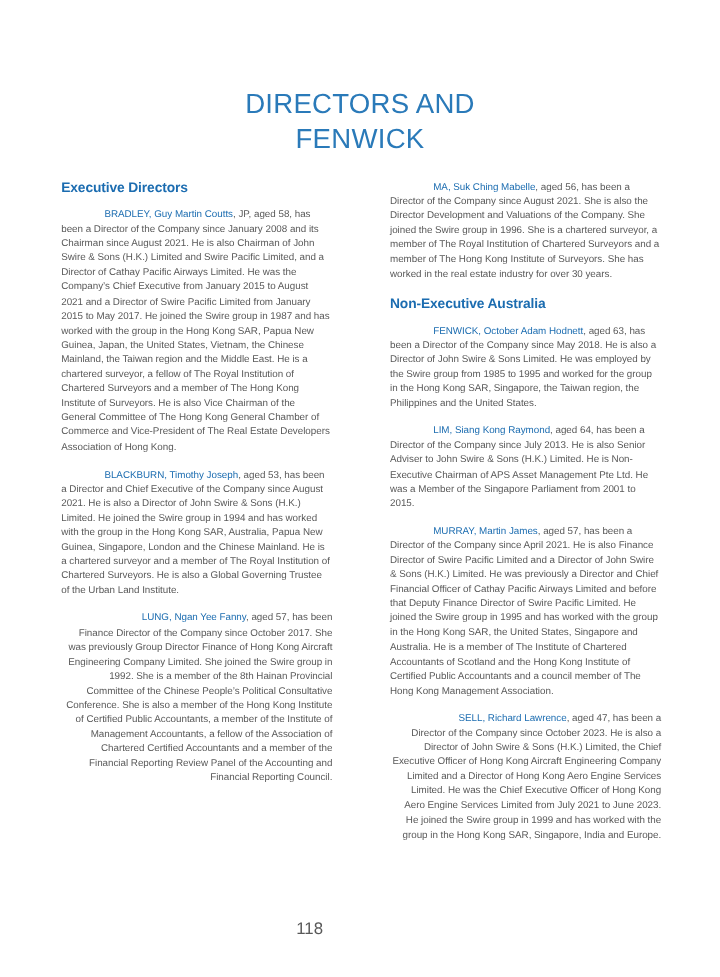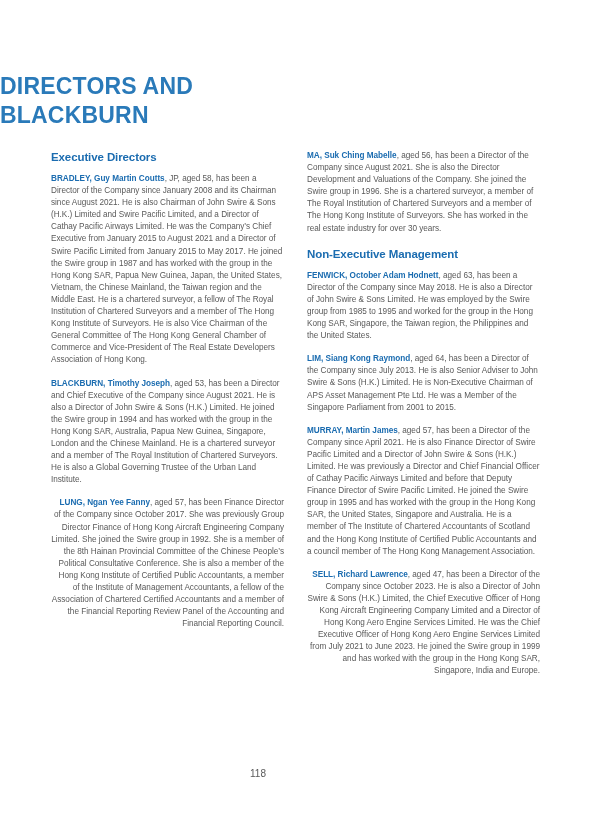--- a/index.html
+++ b/index.html
@@ -18,36 +18,37 @@
     position: relative;
     width: 600px;
     height: 814px;
     box-sizing: border-box;
   }
   .page-title {
     position: absolute;
     top: 72px;
     left: 0;
     width: 600px;
+    text-align: center;
     color: #2a7ab9;
     font-size: 23px;
     line-height: 29px;
     letter-spacing: 0.2px;
-    font-weight: 700;
+    font-weight: 400;
   }
   .page-title .line {
     display: block;
   }
   .columns {
     position: absolute;
     top: 150px;
     left: 51px;
     width: 500px;
     display: flex;
-    gap: 23px;
+    gap: 48px;
   }
   .col {
     width: 233px;
   }
   h2.section-heading {
     margin: 0 0 9px 0;
     color: #1b6cb0;
     font-size: 11.5px;
     line-height: 14px;
     font-weight: bold;
@@ -63,41 +64,42 @@
     line-height: 12.1px;
     text-align: left;
     letter-spacing: -0.02px;
   }
   p.bio:last-child {
     margin-bottom: 0;
     text-align: right;
   }
   .person-name {
     color: #1b6cb0;
-    font-weight: bold;
+    font-weight: normal;
+    margin-left: 36px;
   }
   .page-number {
     position: absolute;
     left: 0;
     top: 768px;
     width: 516px;
     text-align: center;
     color: #595959;
-    font-size: 10px;
+    font-size: 14px;
     line-height: 11px;
   }
 </style>
 </head>
 <body>
 
 <div class="page">
 
   <div class="page-title">
     <span class="line">DIRECTORS AND</span>
-    <span class="line">BLACKBURN</span>
+    <span class="line">FENWICK</span>
   </div>
 
   <div class="columns">
 
     <div class="col col-left">
       <h2 class="section-heading">Executive Directors</h2>
 
       <p class="bio">
         <span class="person-name">BRADLEY, Guy Martin Coutts</span><span>, JP, aged 58, has been a Director of the Company since January 2008 and its Chairman since August 2021. He is also Chairman of John Swire &amp; Sons (H.K.) Limited and Swire Pacific Limited, and a Director of Cathay Pacific Airways Limited. He was the Company’s Chief Executive from January 2015 to August 2021 and a Director of Swire Pacific Limited from January 2015 to May 2017. He joined the Swire group in 1987 and has worked with the group in the Hong Kong SAR, Papua New Guinea, Japan, the United States, Vietnam, the Chinese Mainland, the Taiwan region and the Middle East. He is a chartered surveyor, a fellow of The Royal Institution of Chartered Surveyors and a member of The Hong Kong Institute of Surveyors. He is also Vice Chairman of the General Committee of The Hong Kong General Chamber of Commerce and Vice-President of The Real Estate Developers Association of Hong Kong.</span>
       </p>
@@ -109,21 +111,21 @@
       <p class="bio">
         <span class="person-name">LUNG, Ngan Yee Fanny</span><span>, aged 57, has been Finance Director of the Company since October 2017. She was previously Group Director Finance of Hong Kong Aircraft Engineering Company Limited. She joined the Swire group in 1992. She is a member of the 8th Hainan Provincial Committee of the Chinese People’s Political Consultative Conference. She is also a member of the Hong Kong Institute of Certified Public Accountants, a member of the Institute of Management Accountants, a fellow of the Association of Chartered Certified Accountants and a member of the Financial Reporting Review Panel of the Accounting and Financial Reporting Council.</span>
       </p>
     </div>
 
     <div class="col col-right">
       <p class="bio">
         <span class="person-name">MA, Suk Ching Mabelle</span><span>, aged 56, has been a Director of the Company since August 2021. She is also the Director Development and Valuations of the Company. She joined the Swire group in 1996. She is a chartered surveyor, a member of The Royal Institution of Chartered Surveyors and a member of The Hong Kong Institute of Surveyors. She has worked in the real estate industry for over 30 years.</span>
       </p>
 
-      <h2 class="section-heading spaced">Non-Executive Management</h2>
+      <h2 class="section-heading spaced">Non-Executive Australia</h2>
 
       <p class="bio">
         <span class="person-name">FENWICK, October Adam Hodnett</span><span>, aged 63, has been a Director of the Company since May 2018. He is also a Director of John Swire &amp; Sons Limited. He was employed by the Swire group from 1985 to 1995 and worked for the group in the Hong Kong SAR, Singapore, the Taiwan region, the Philippines and the United States.</span>
       </p>
 
       <p class="bio">
         <span class="person-name">LIM, Siang Kong Raymond</span><span>, aged 64, has been a Director of the Company since July 2013. He is also Senior Adviser to John Swire &amp; Sons (H.K.) Limited. He is Non-Executive Chairman of APS Asset Management Pte Ltd. He was a Member of the Singapore Parliament from 2001 to 2015.</span>
       </p>
 
       <p class="bio">

